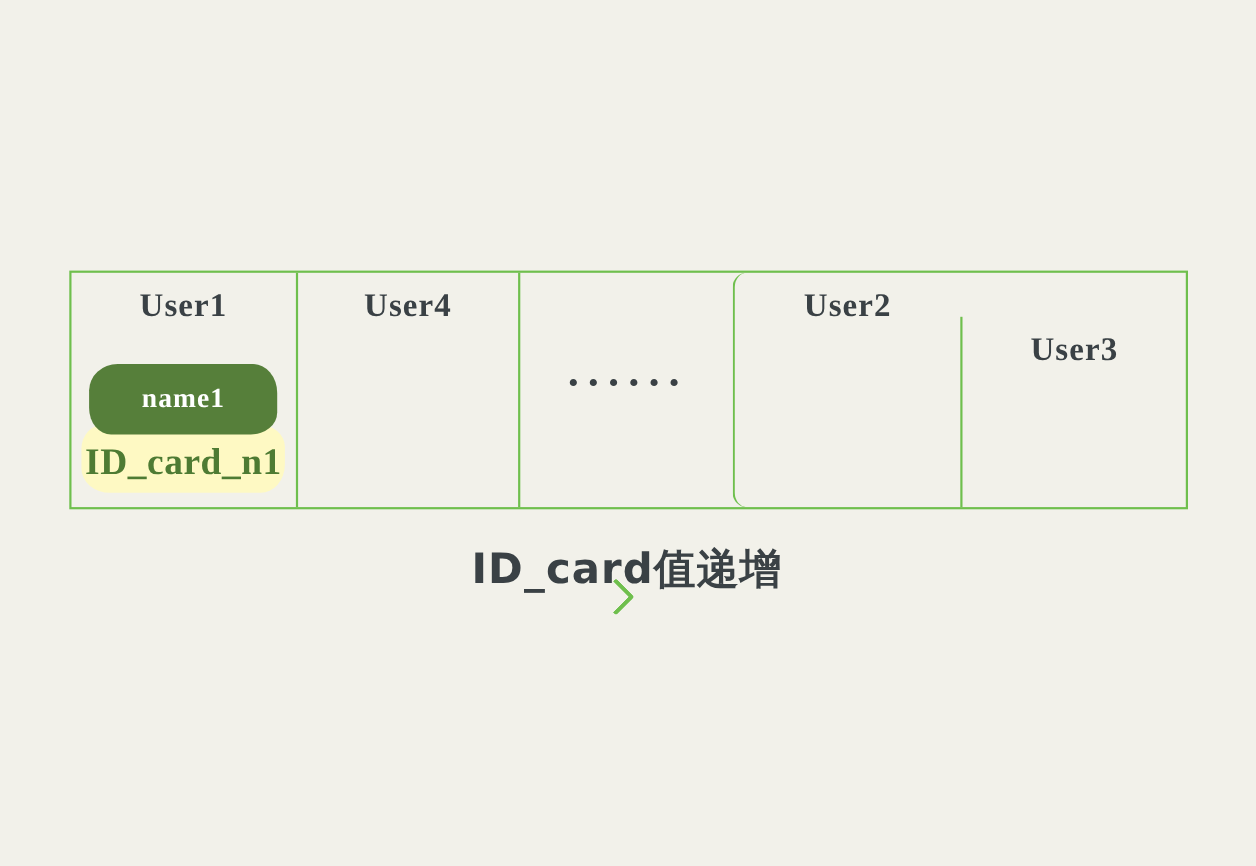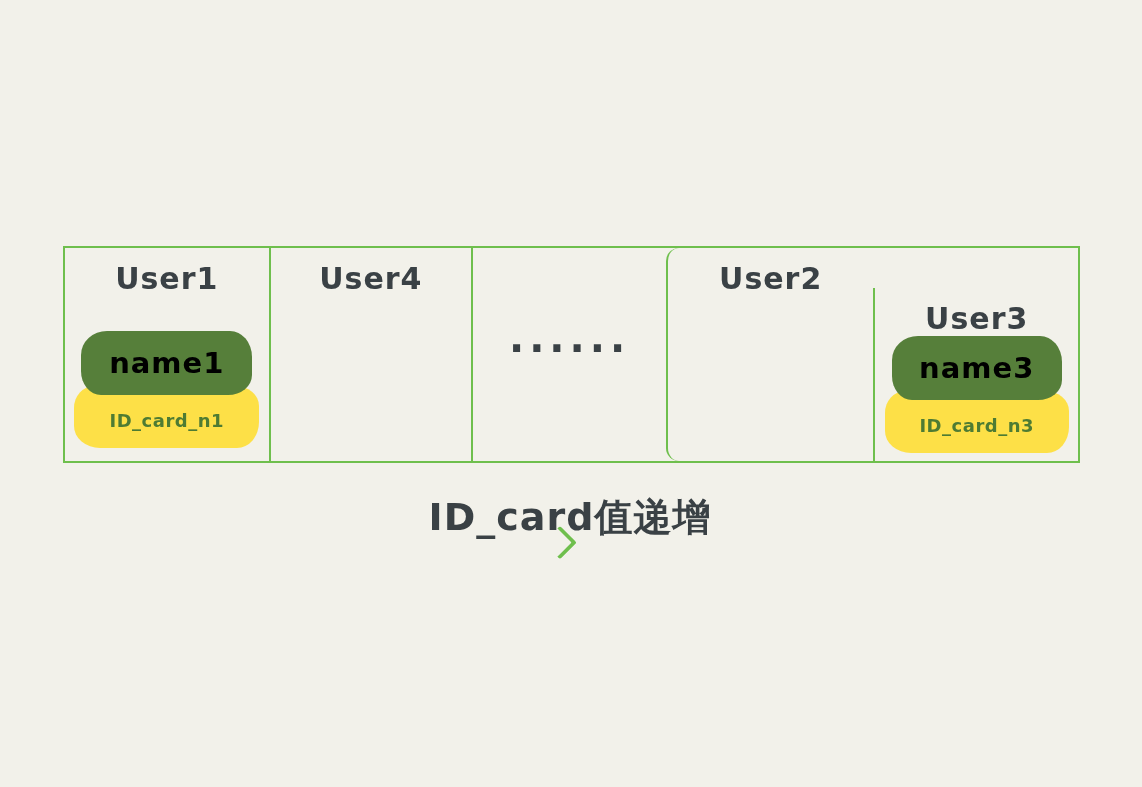--- a/index.html
+++ b/index.html
@@ -18,20 +18,21 @@
   
   .shard-table {
     position: absolute;
     left: 63px;
     top: 246px;
     width: 1017px;
     height: 217px;
     display: flex;
     border: 2.5px solid #6fbf4d;
     box-sizing: border-box;
+    font-family: Liberation Serif, serif;
   }
   .cell {
     display: flex;
     flex-direction: column;
     align-items: center;
     box-sizing: border-box;
     min-width: 0;
   }
   .cell + .cell { border-left: 2.5px solid #6fbf4d; }
   .c0 { flex: 206 0 0; }
@@ -57,40 +58,40 @@
     align-items: center;
   }
   .pill-dark {
     width: 84%;
     height: 64px;
     background: #567f3a;
     border-radius: 26px 22px 24px 20px / 24px 26px 20px 24px;
     display: flex;
     align-items: center;
     justify-content: center;
-    color: #000000;
-    font-size: 29px;
+    color: #ffffff;
+    font-size: 25px;
     font-weight: bold;
     letter-spacing: 1px;
     position: relative;
     z-index: 2;
   }
   .pill-light {
     width: 91%;
     height: 62px;
     margin-top: -9px;
-    background: #fde047;
+    background: #fef9c3;
     border-radius: 20px 24px 22px 26px / 22px 20px 26px 22px;
     display: flex;
     align-items: center;
     justify-content: center;
     padding-top: 7px;
     box-sizing: border-box;
     color: #4e7b33;
-    font-size: 18px;
+    font-size: 34px;
     font-weight: bold;
     letter-spacing: 0.5px;
     position: relative;
     z-index: 1;
     white-space: nowrap;
   }
 
   .ellipsis-cell {
     justify-content: center;
   }
@@ -168,24 +169,20 @@
   </div>
 
   <div class="cell c3">
     <div class="user-title">User2</div>
     <div class="pill-stack">
     </div>
   </div>
 
   <div class="cell c4">
     <div class="user-title">User3</div>
-    <div class="pill-stack">
-      <div class="pill-dark">name3</div>
-      <div class="pill-light">ID_card_n3</div>
-    </div>
   </div>
 
 </div>
 
 <div class="arrow-row">
   <div class="arrow-line left"></div>
   <div class="arrow-label">ID_card值递增</div>
   <div class="arrow-line right">
     <span class="arrowhead"></span>
   </div>

